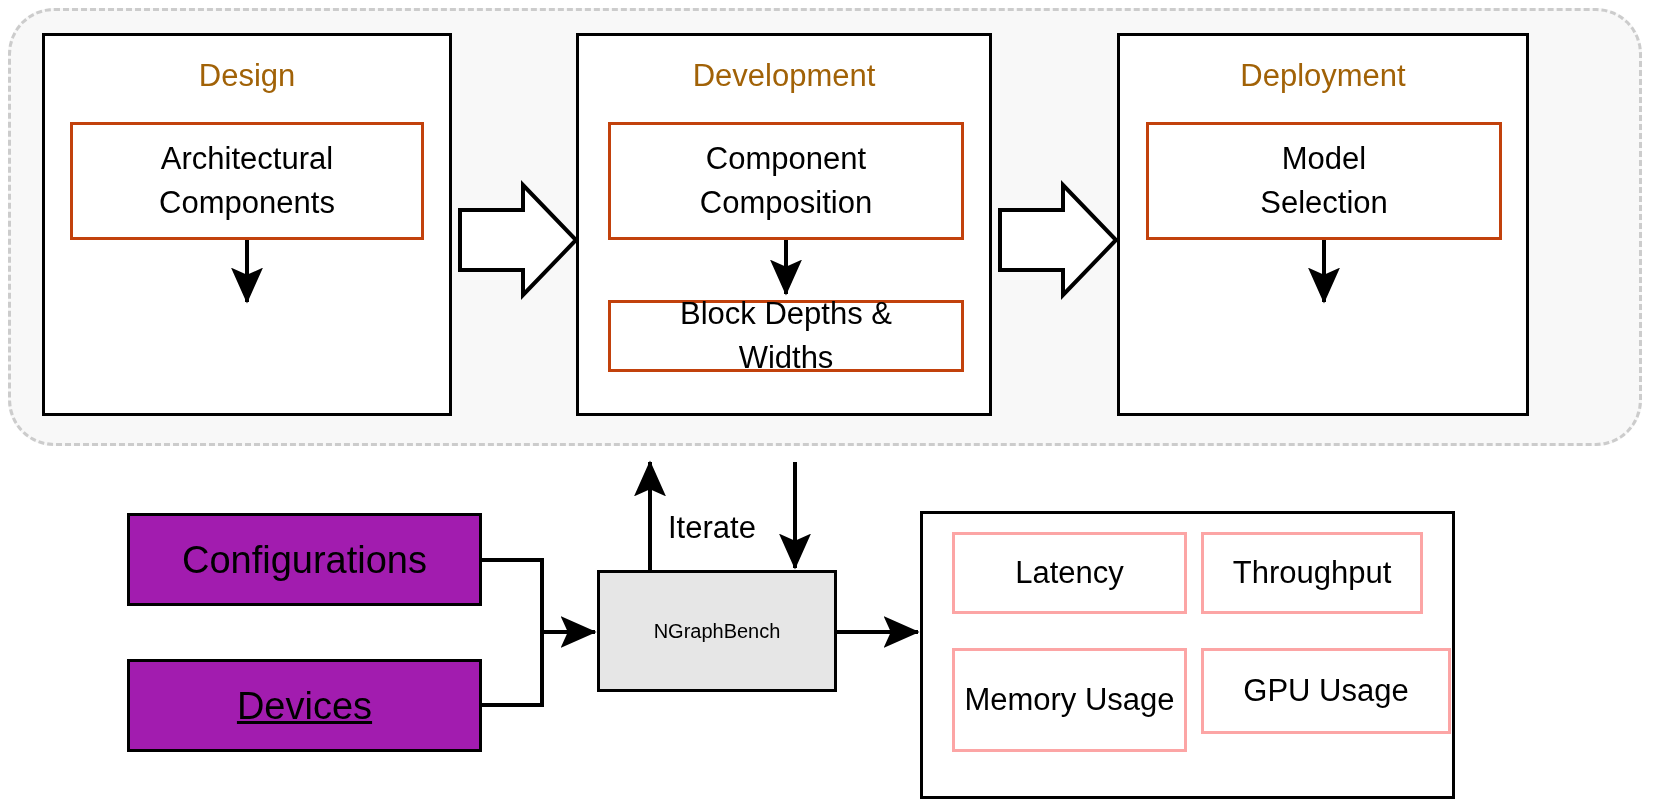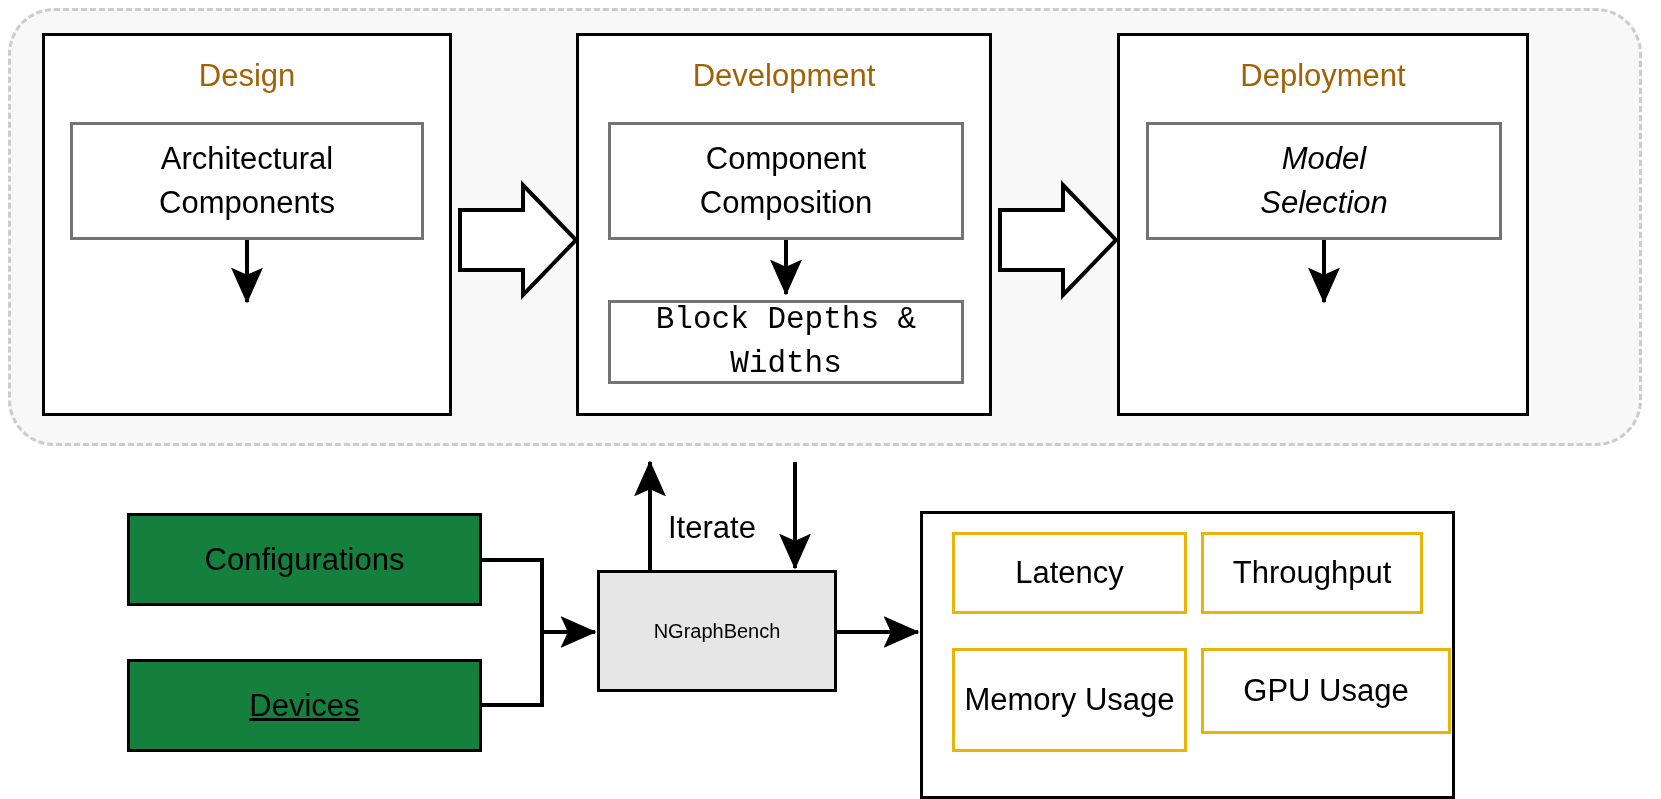--- a/index.html
+++ b/index.html
@@ -46,41 +46,41 @@
     font-size: 31px;
     line-height: 36px;
     color: #a16207;
     white-space: nowrap;
   }
   
   .step-box {
     position: absolute;
     box-sizing: border-box;
     background: #ffffff;
-    border: 3px solid #737373;
+    border: 3px solid #c2410c;
     display: flex;
     align-items: center;
     justify-content: center;
     text-align: center;
     font-size: 31px;
     line-height: 44px;
     padding: 0 6px;
   }
   .step-box span { display: block; }
   
   .plain-box {
     position: absolute;
     box-sizing: border-box;
-    background: #15803d;
-    border: 3px solid #000000;
-    display: flex;
-    align-items: center;
-    justify-content: center;
-    text-align: center;
-    font-size: 31px;
+    background: #a21caf;
+    border: 3px solid #000000;
+    display: flex;
+    align-items: center;
+    justify-content: center;
+    text-align: center;
+    font-size: 38px;
     line-height: 42px;
   }
   .tool-box {
     position: absolute;
     box-sizing: border-box;
     background: #e6e6e6;
     border: 3px solid #000000;
     display: flex;
     align-items: center;
     justify-content: center;
@@ -90,21 +90,21 @@
   .metrics-panel {
     position: absolute;
     box-sizing: border-box;
     background: #ffffff;
     border: 3px solid #000000;
   }
   .metric-box {
     position: absolute;
     box-sizing: border-box;
     background: #ffffff;
-    border: 3px solid #eab308;
+    border: 3px solid #fca5a5;
     display: flex;
     align-items: center;
     justify-content: center;
     text-align: center;
     font-size: 31px;
     line-height: 42px;
   }
   
   .overlay {
     position: absolute;
@@ -141,31 +141,31 @@
 
   <div class="phase-box" style="left:576px; top:33px; width:416px; height:383px;">
     <div class="phase-title">Development</div>
   </div>
   <div class="step-box" style="left:608px; top:122px; width:356px; height:118px;">
     <div>
       <span>Component</span>
       <span>Composition</span>
     </div>
   </div>
-  <div class="step-box" style="left:608px; top:300px; width:356px; height:84px;font-family:Liberation Mono, monospace;">
+  <div class="step-box" style="left:608px; top:300px; width:356px; height:72px;">
     <div>
       <span>Block Depths &amp;</span>
       <span>Widths</span>
     </div>
   </div>
 
   <div class="phase-box" style="left:1117px; top:33px; width:412px; height:383px;">
     <div class="phase-title">Deployment</div>
   </div>
-  <div class="step-box" style="left:1146px; top:122px; width:356px; height:118px;font-style:italic;">
+  <div class="step-box" style="left:1146px; top:122px; width:356px; height:118px;">
     <div>
       <span>Model</span>
       <span>Selection</span>
     </div>
   </div>
 
   <div class="plain-box" style="left:127px; top:513px; width:355px; height:93px;">
     <span>Configurations</span>
   </div>
   <div class="plain-box" style="left:127px; top:659px; width:355px; height:93px;text-decoration:underline;">

